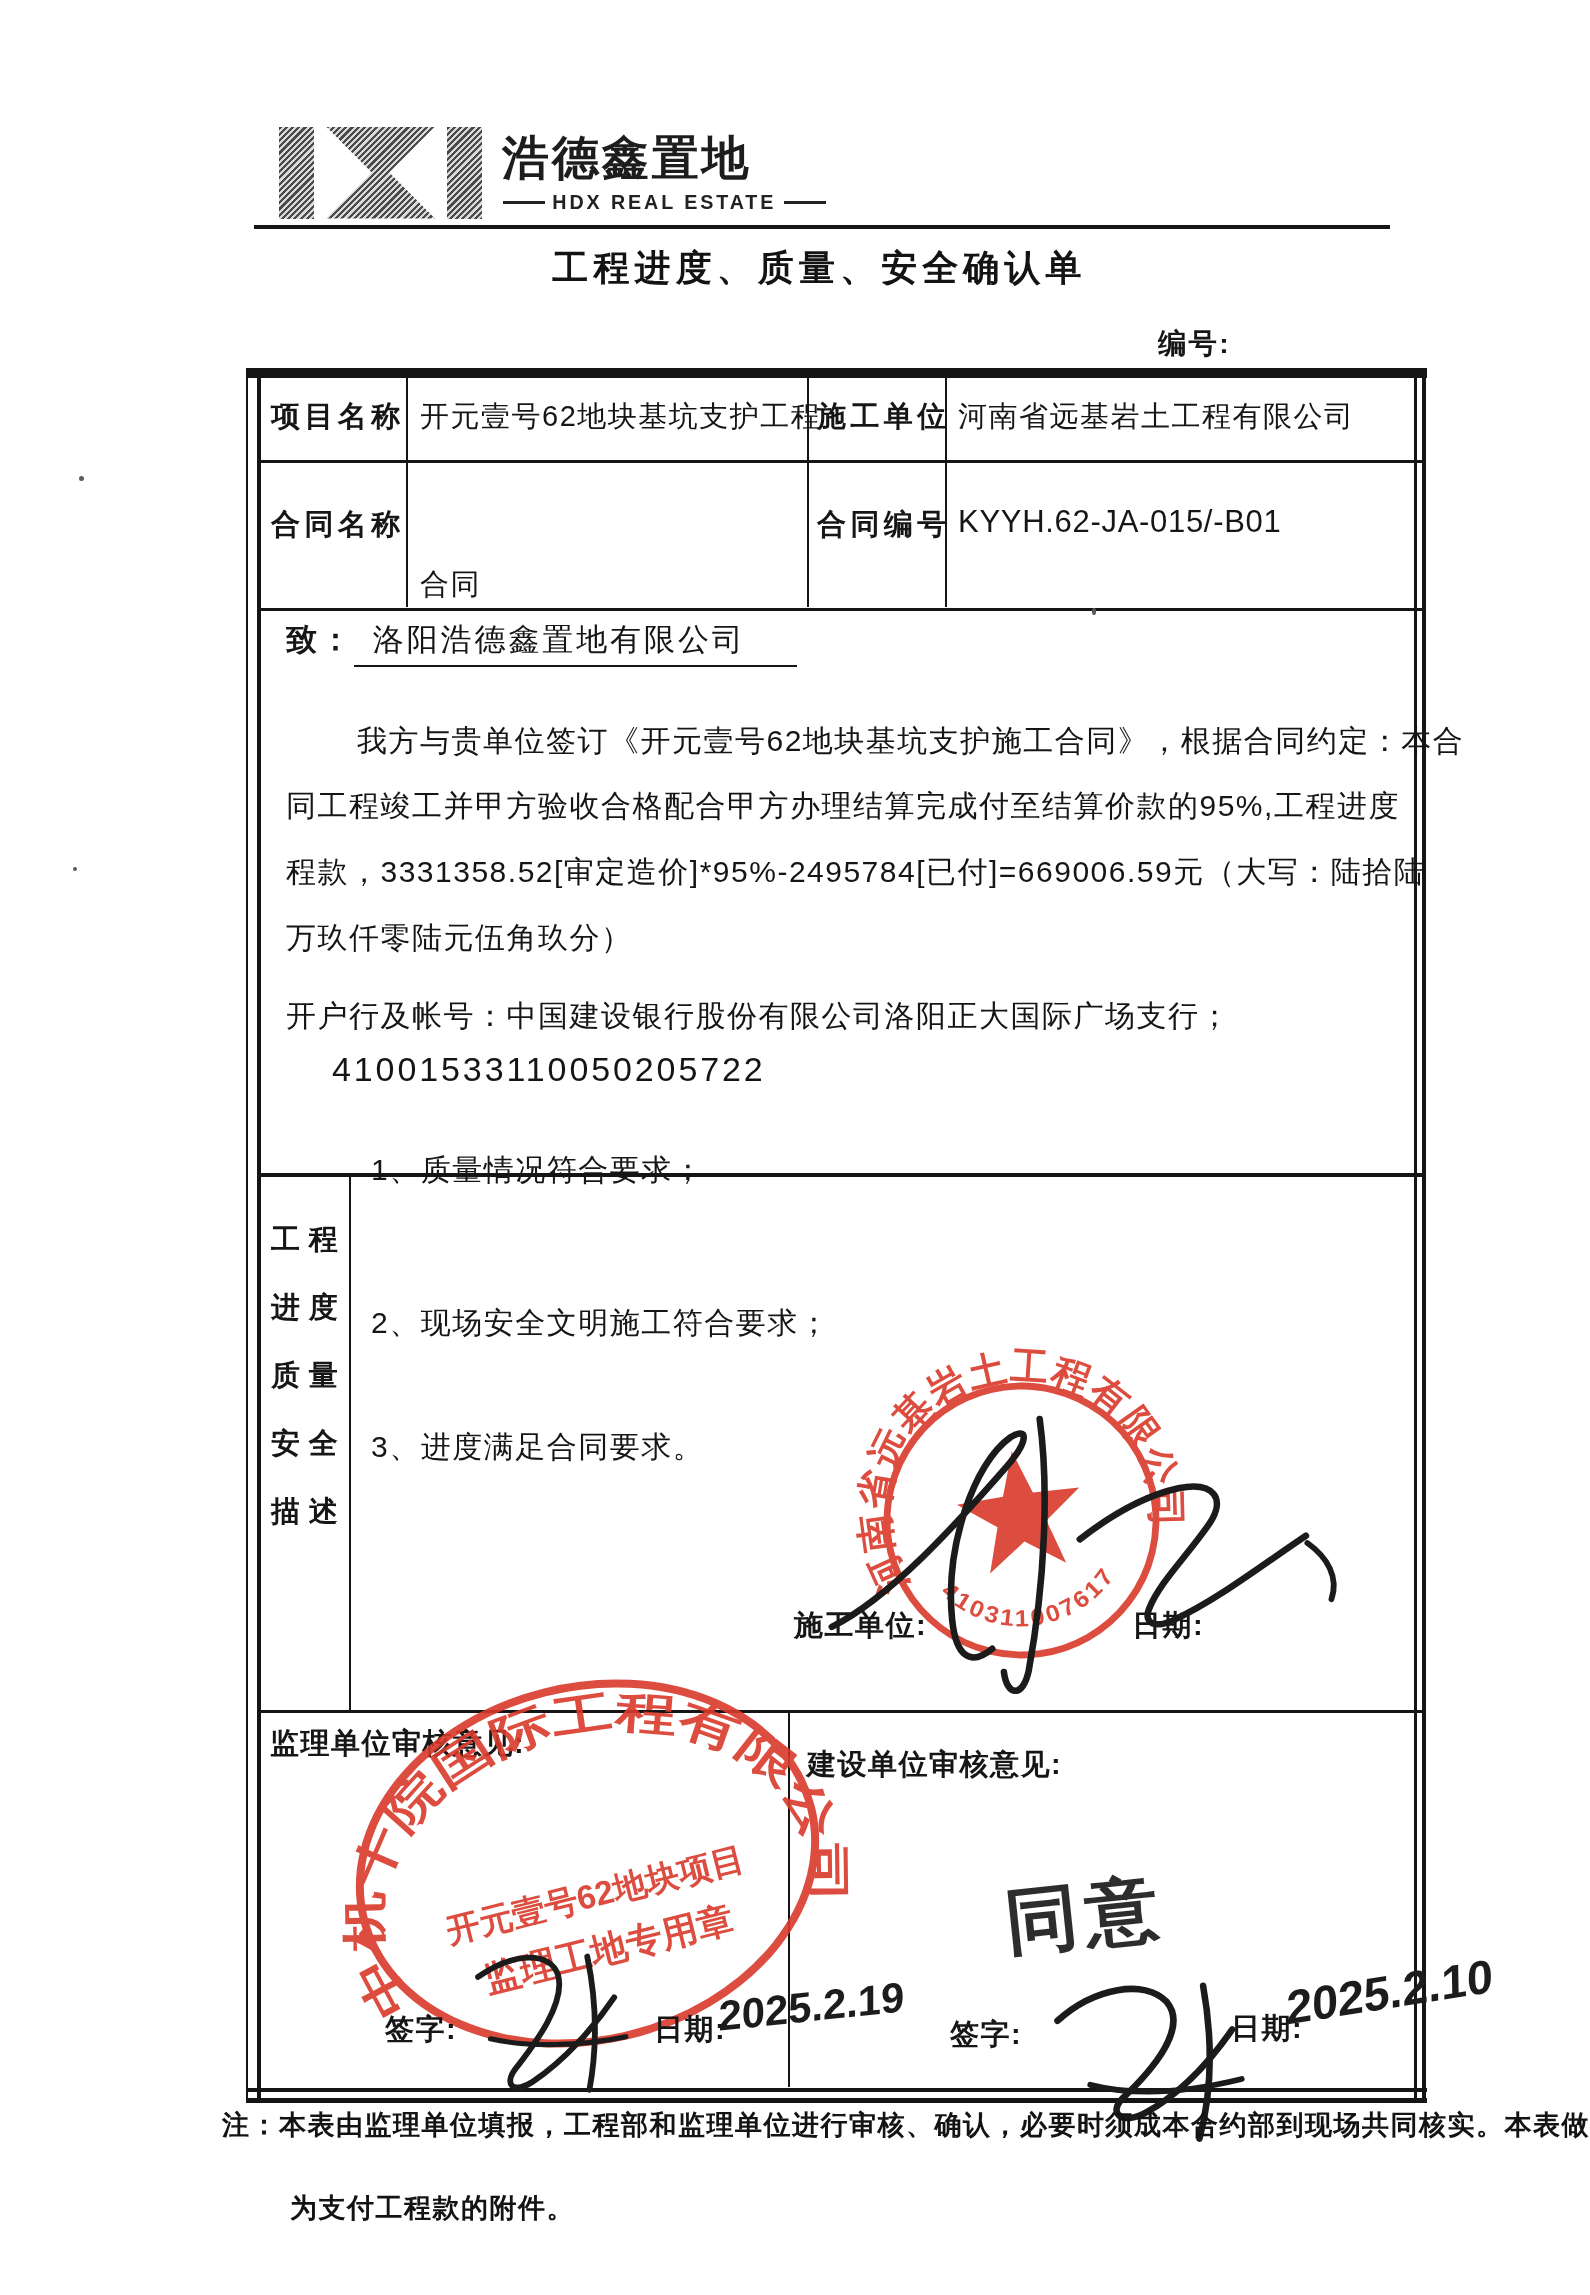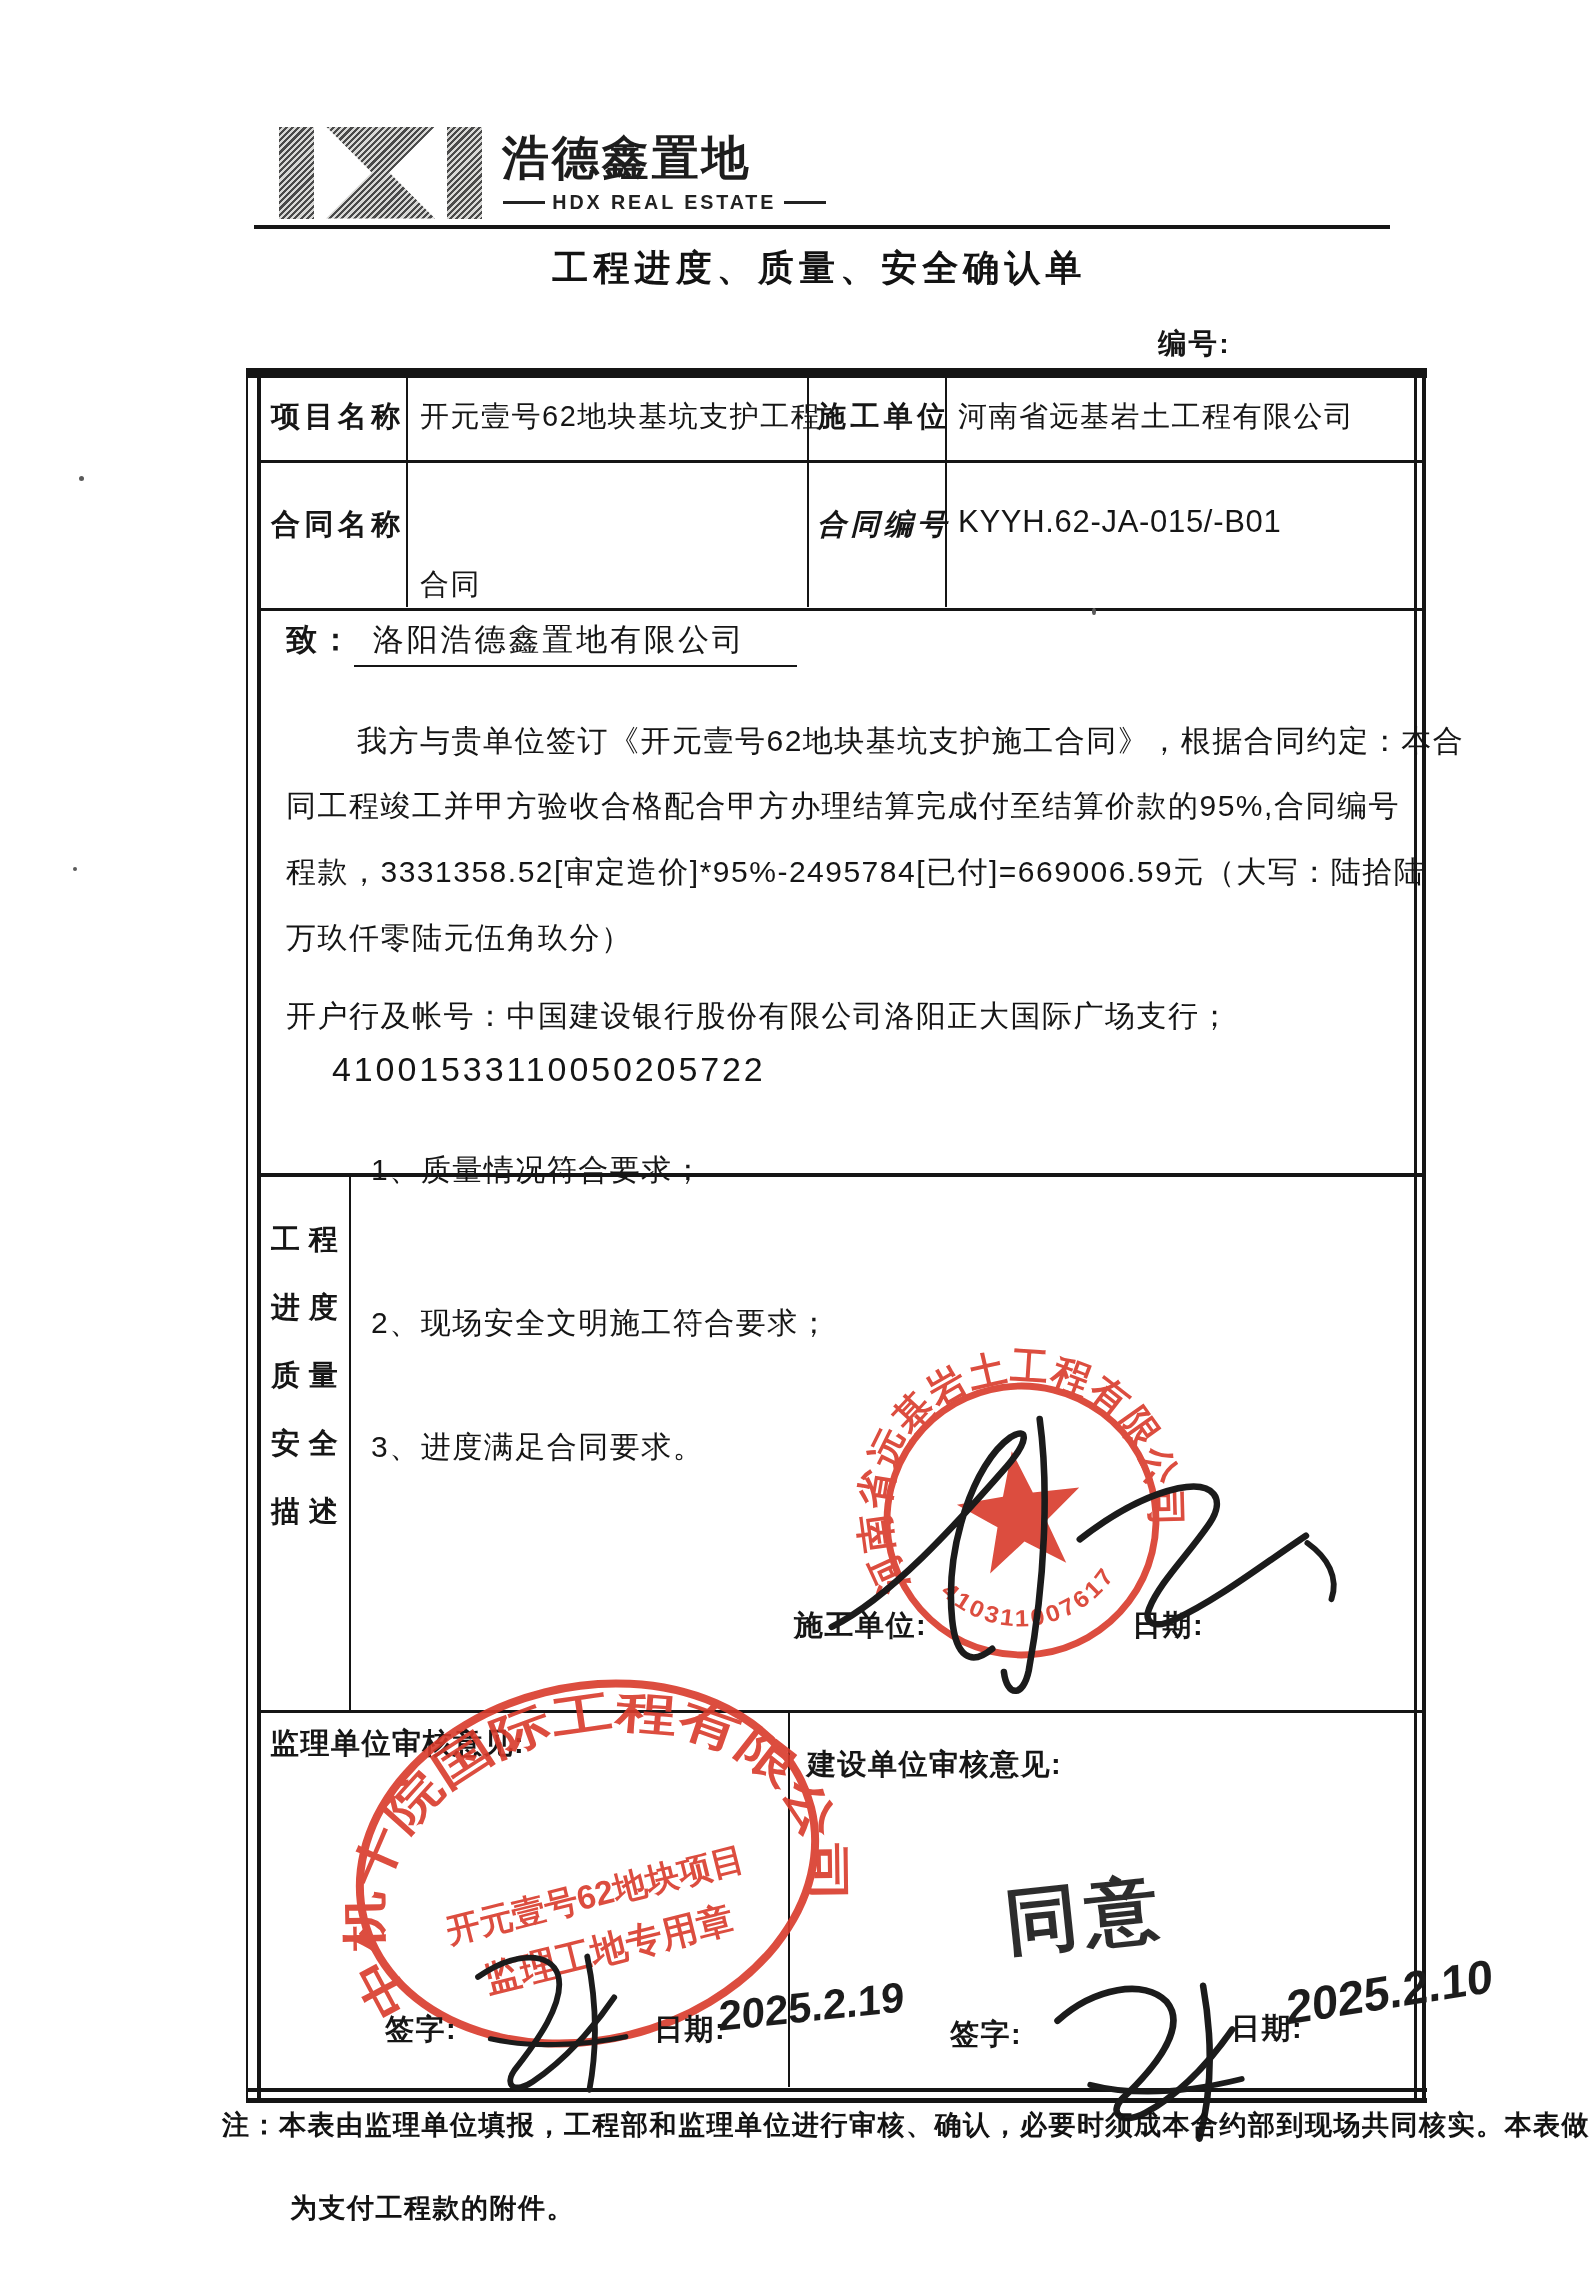--- a/index.html
+++ b/index.html
@@ -93,28 +93,28 @@
   <div class="vl" style="left:349px;top:1173px;width:2.2px;height:538px;"></div>
   <div class="vl" style="left:788px;top:1710px;width:2.2px;height:377px;"></div>
 
   <div class="cell lab" style="left:271px;top:394px;">项目名称</div>
   <div class="cell" style="left:420px;top:394px;">开元壹号62地块基坑支护工程</div>
   <div class="cell lab" style="left:817px;top:394px;">施工单位</div>
   <div class="cell" style="left:958px;top:394px;">河南省远基岩土工程有限公司</div>
 
   <div class="cell lab" style="left:271px;top:502px;">合同名称</div>
   <div class="cell" style="left:420px;top:562px;">合同</div>
-  <div class="cell lab" style="left:817px;top:502px;font-style:italic;">合同编号</div>
+  <div class="cell lab" style="left:817px;top:502px;">合同编号</div>
   <div class="cell mono-ish" style="left:958px;top:500px;">KYYH.62-JA-015/-B01</div>
 
   <div class="addr">
     <span class="to">致：</span><span class="nm">洛阳浩德鑫置地有限公司</span>
   </div>
   <div class="pline" style="left:357px;top:721px;">我方与贵单位签订《开元壹号62地块基坑支护施工合同》，根据合同约定：本合</div>
-  <div class="pline" style="left:286px;top:786px;">同工程竣工并甲方验收合格配合甲方办理结算完成付至结算价款的95%,合同编号</div>
+  <div class="pline" style="left:286px;top:786px;">同工程竣工并甲方验收合格配合甲方办理结算完成付至结算价款的95%,工程进度</div>
   <div class="pline" style="left:286px;top:852px;">程款，3331358.52[审定造价]*95%-2495784[已付]=669006.59元（大写：陆拾陆</div>
   <div class="pline" style="left:286px;top:918px;">万玖仟零陆元伍角玖分）</div>
   <div class="pline" style="left:286px;top:996px;">开户行及帐号：中国建设银行股份有限公司洛阳正大国际广场支行；</div>
   <div class="pline acct" style="left:286px;top:1050px;">41001533110050205722</div>
 
   <div class="side-ch" style="top:1220px;">工程</div>
   <div class="side-ch" style="top:1288px;">进度</div>
   <div class="side-ch" style="top:1356px;">质量</div>
   <div class="side-ch" style="top:1424px;">安全</div>
   <div class="side-ch" style="top:1492px;">描述</div>

